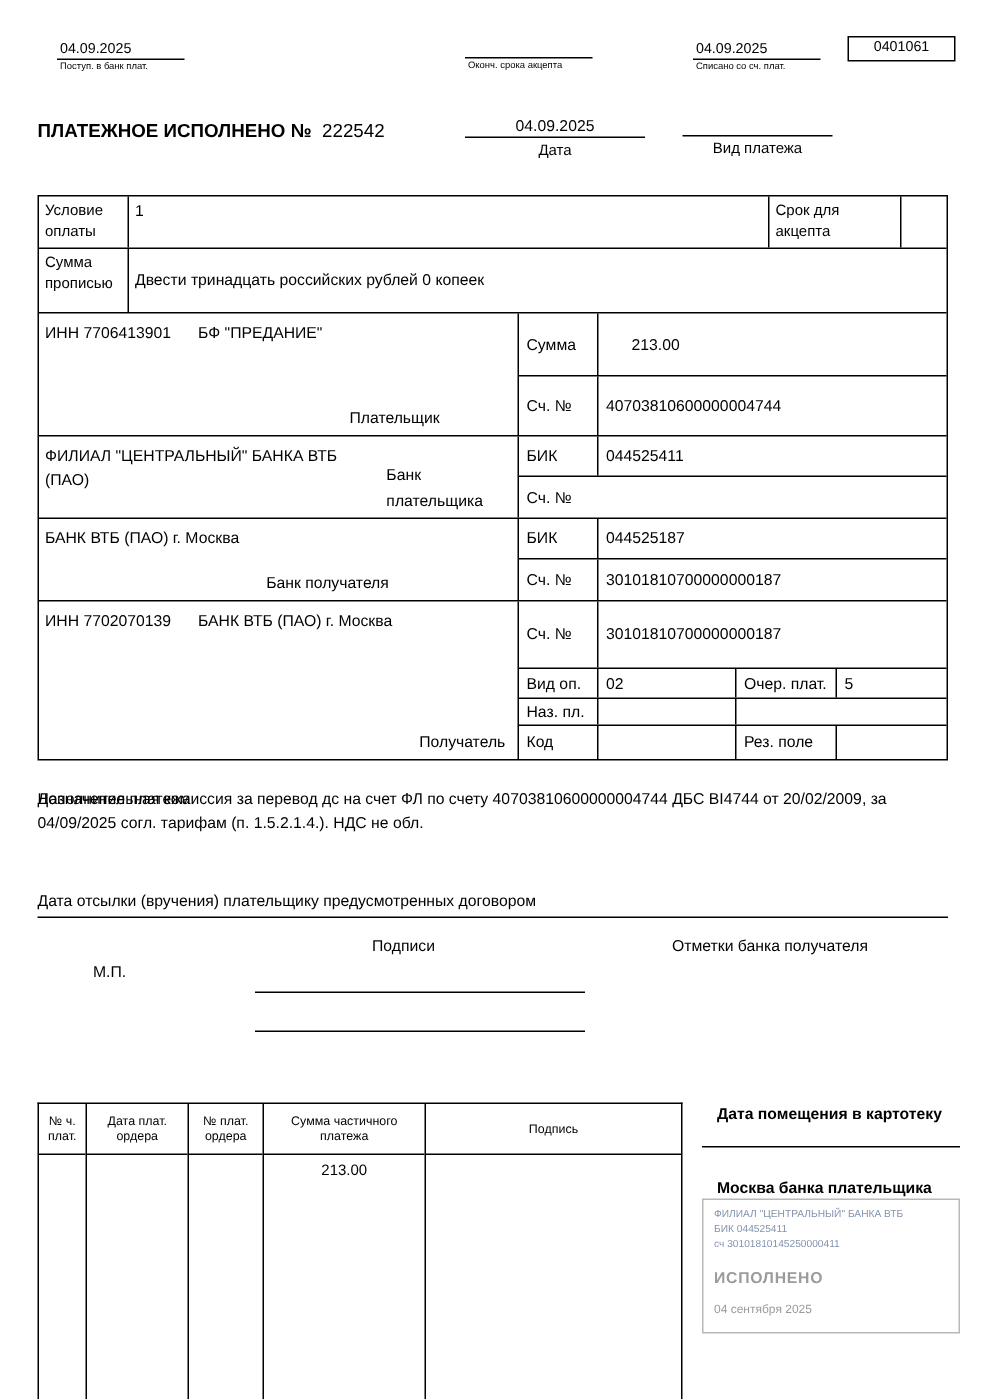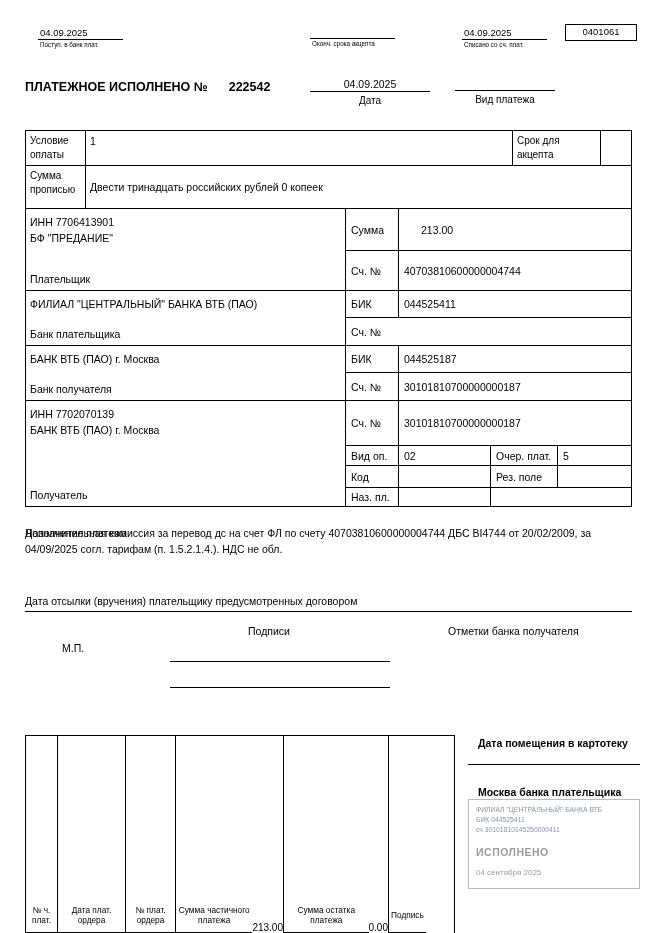--- a/index.html
+++ b/index.html
@@ -9,48 +9,48 @@
 
   
   .top-field { position:absolute; width:85px; }
   .top-field .dateline { font-size:9.5px; border-bottom:1px solid #000; min-height:12px; padding:0 0 1px 2px; }
   .top-field .sublabel { font-size:6.3px; padding:1px 0 0 2px; }
   .code-box { position:absolute; left:565px; top:24px; width:72px; height:17px; border:1.4px solid #000;
               font-size:9.5px; text-align:center; line-height:14px; }
 
   
   .doc-title { position:absolute; left:25px; top:80px; font-size:12.5px; font-weight:bold; }
-  .doc-title .num { font-weight:bold; margin-left:21px; }
+  .doc-title .num { font-weight:normal; margin-left:7px; }
   .ul-field { position:absolute; text-align:center; }
   .ul-field .dateline { font-size:10.5px; border-bottom:1px solid #000; min-height:13px; padding-bottom:1px; }
   .ul-field .sublabel { font-size:10px; padding-top:3px; }
 
   
   .main-table { position:absolute; left:25px; top:130px; width:607px; border:1px solid #000; font-size:10.5px; }
   .trow { display:flex; border-bottom:1px solid #000; }
   .trow:last-child { border-bottom:none; }
   .tcell { border-right:1px solid #000; padding:3px 4px; line-height:1.35; }
   .tcell:last-child { border-right:none; }
   .vcenter { display:flex; align-items:center; }
-  .party { display:flex; flex-direction:column; padding:5px 4px 3px 4px; line-height:1.55; }
+  .party { display:flex; padding:5px 4px 3px 4px; line-height:1.55;gap:18px; }
   .party .bottom-label { margin-top:auto; }
   .col { display:flex; flex-direction:column; }
   .subrow { display:flex; border-bottom:1px solid #000; }
   .subrow:last-child { border-bottom:none; }
   .subcell { border-right:1px solid #000; padding:2px 5px; display:flex; align-items:center; }
   .subcell:last-child { border-right:none; }
 
   
   .txt { position:absolute; font-size:10.5px; line-height:1.5; }
   .hline { position:absolute; border-top:1px solid #000; }
 
   
   .bottom-table { position:absolute; left:25px; top:735px; width:430px; height:198px;
                   border:1px solid #000; border-bottom:none; display:flex; }
-  .bt-col { border-right:1px solid #000; display:flex; flex-direction:row;align-items:flex-end; }
+  .bt-col { border-right:1px solid #000; display:flex; flex-direction:column; }
   .bt-col:last-child { border-right:none; }
   .bt-head { height:34px; border-bottom:1px solid #000; font-size:8.3px; line-height:1.2;
              display:flex; align-items:center; justify-content:center; text-align:center; padding:1px 2px; }
   .bt-val { padding-top:5px; text-align:center; font-size:10px; }
 
   
   .bold-label { position:absolute; font-size:10.5px; font-weight:bold; }
   .stamp { position:absolute; left:468px; top:799px; width:172px; height:90px;
            border:1px solid #b8b8b8; padding:5px 7px; }
   .stamp-bank { font-size:6.8px; line-height:1.5; color:var(--stamp-blue,#8494ae); }
@@ -163,29 +163,29 @@
         <div class="subrow" style="height:45px;">
           <div class="subcell" style="width:53px;">Сч. №</div>
           <div class="subcell" style="flex:1;">30101810700000000187</div>
         </div>
         <div class="subrow" style="height:20px;">
           <div class="subcell" style="width:53px;">Вид оп.</div>
           <div class="subcell" style="width:92px;">02</div>
           <div class="subcell" style="width:67px;">Очер. плат.</div>
           <div class="subcell" style="flex:1;">5</div>
         </div>
+        <div class="subrow" style="height:18px;">
+          <div class="subcell" style="width:53px;">Наз. пл.</div>
+          <div class="subcell" style="width:92px;"></div>
+          <div class="subcell" style="flex:1;"></div>
+        </div>
         <div class="subrow" style="flex:1;">
           <div class="subcell" style="width:53px;">Код</div>
           <div class="subcell" style="width:92px;"></div>
           <div class="subcell" style="width:67px;">Рез. поле</div>
-          <div class="subcell" style="flex:1;"></div>
-        </div>
-        <div class="subrow" style="height:18px;">
-          <div class="subcell" style="width:53px;">Наз. пл.</div>
-          <div class="subcell" style="width:92px;"></div>
           <div class="subcell" style="flex:1;"></div>
         </div>
       </div>
     </div>
   </div>
 
   <div class="txt" style="left:25px; top:526px;">Назначение платежа</div>
   <div class="txt" style="left:25px; top:526px; width:606px;">Дополнительная комиссия за перевод дс на счет ФЛ по счету 40703810600000004744 ДБС ВI4744 от 20/02/2009, за 04/09/2025 согл. тарифам (п. 1.5.2.1.4.). НДС не обл.</div>
 
   <div class="txt" style="left:25px; top:594px;">Дата отсылки (вручения) плательщику предусмотренных договором</div>
@@ -206,24 +206,20 @@
       <div class="bt-head">Дата плат. ордера</div>
       <div class="bt-val"></div>
     </div>
     <div class="bt-col" style="width:50px;">
       <div class="bt-head">№ плат. ордера</div>
       <div class="bt-val"></div>
     </div>
     <div class="bt-col" style="width:108px;">
       <div class="bt-head">Сумма частичного платежа</div>
       <div class="bt-val">213.00</div>
-    </div>
-    <div class="bt-col" style="width:105px;">
-      <div class="bt-head">Сумма остатка платежа</div>
-      <div class="bt-val">0.00</div>
     </div>
     <div class="bt-col" style="flex:1;">
       <div class="bt-head">Подпись</div>
       <div class="bt-val"></div>
     </div>
   </div>
 
   <div class="bold-label" style="left:478px; top:737px;">Дата помещения в картотеку</div>
   <div class="hline" style="left:468px; top:764px; width:172px;"></div>
   <div class="bold-label" style="left:478px; top:786px;">Москва банка плательщика</div>

